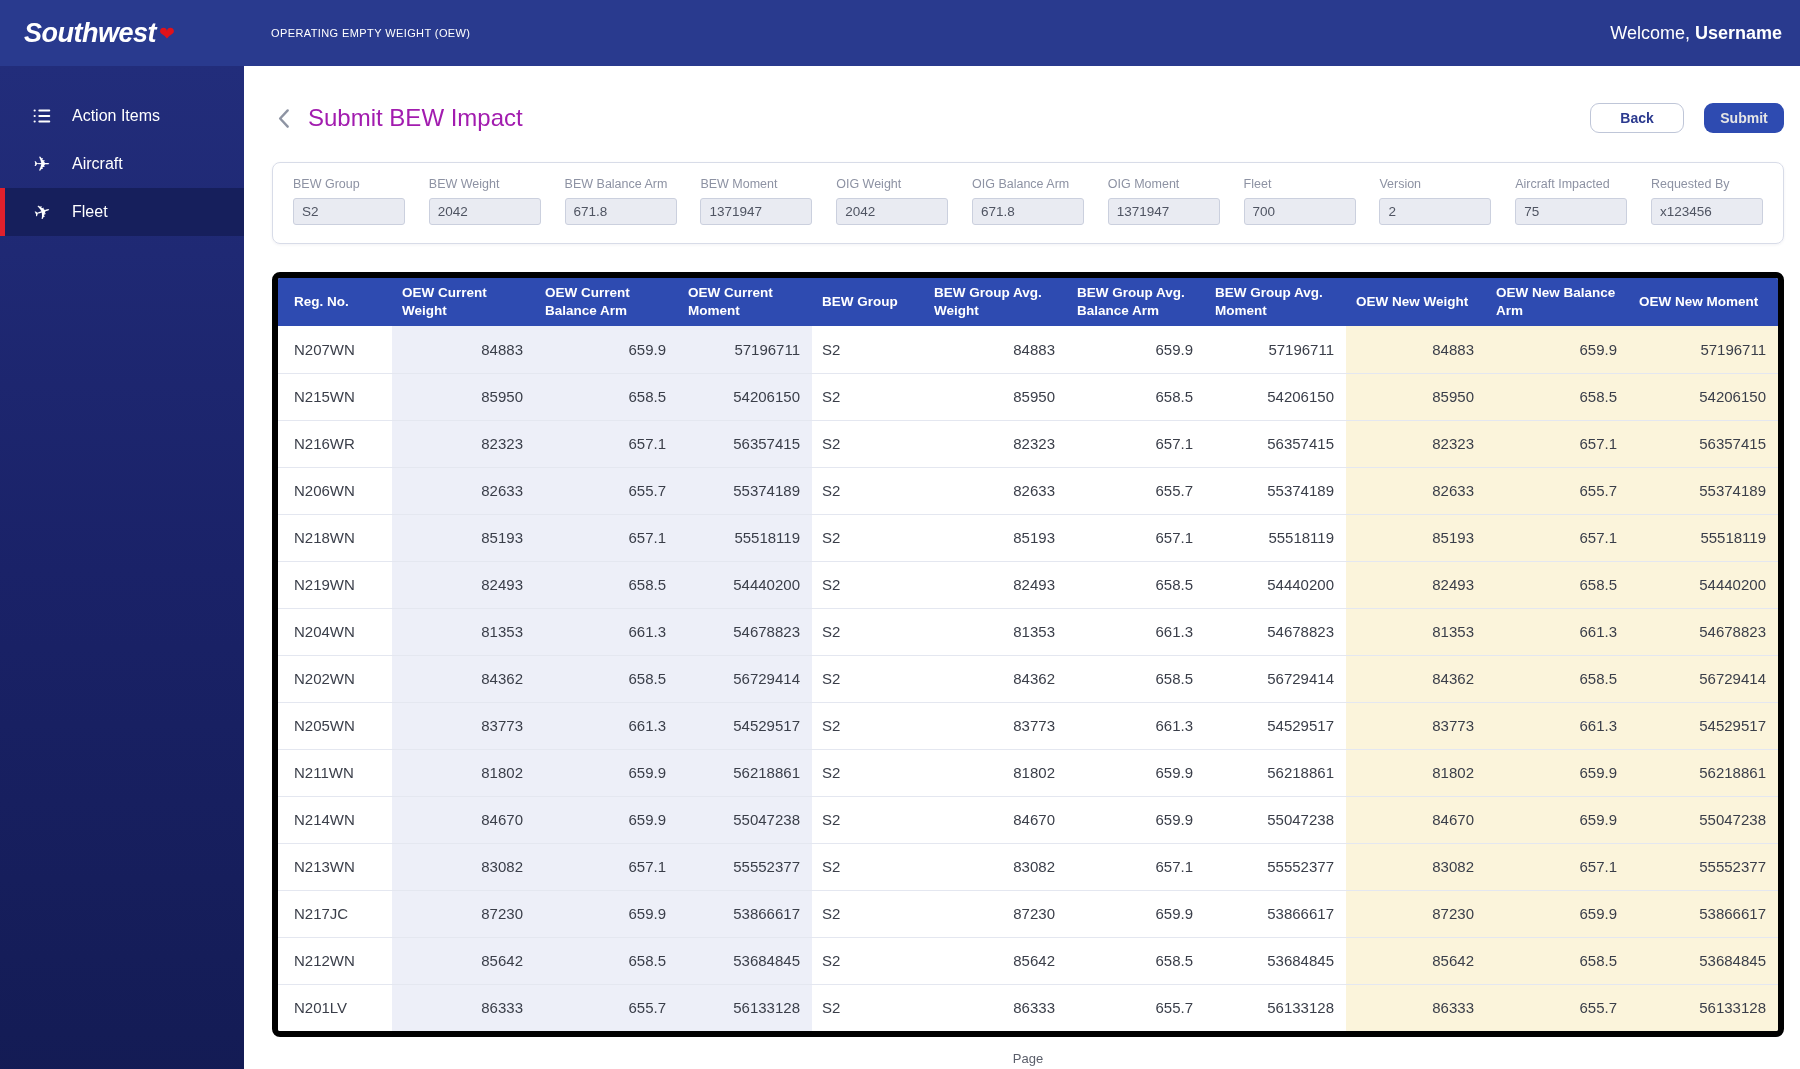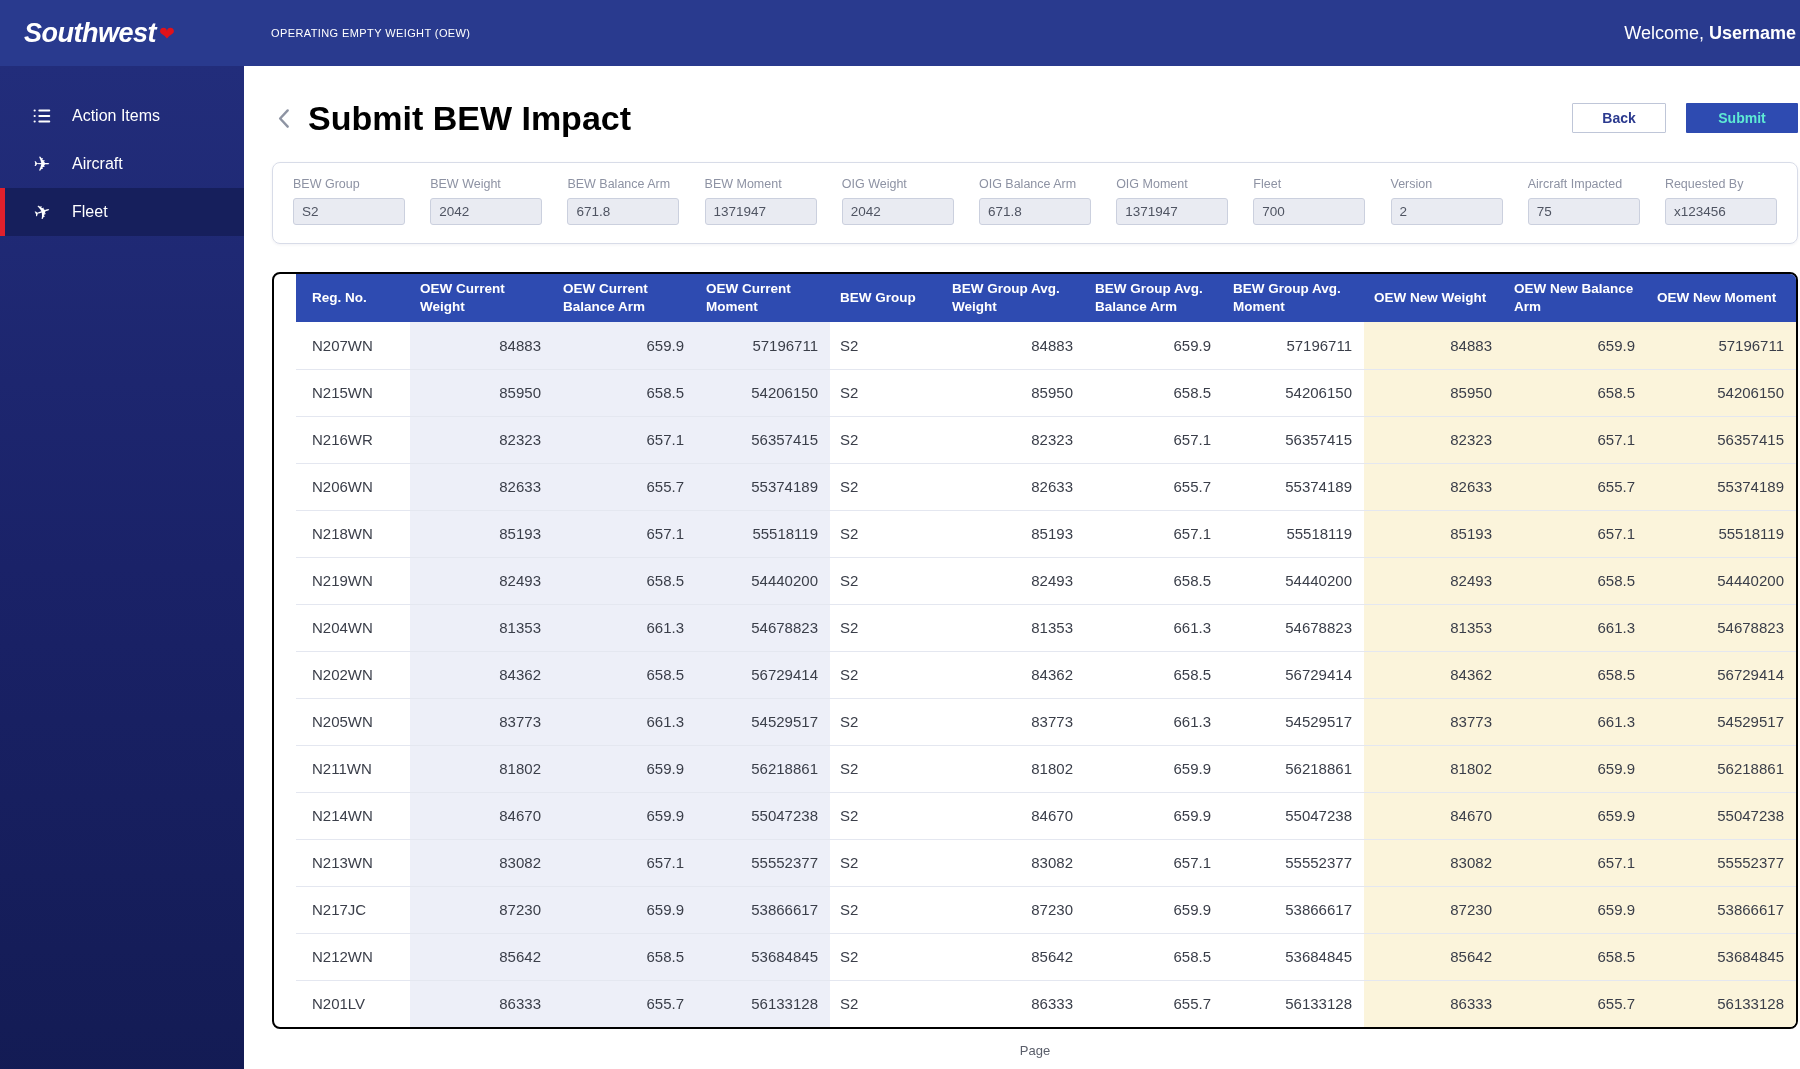--- a/index.html
+++ b/index.html
@@ -44,47 +44,47 @@
   }
   .side-icon { width: 24px; display: inline-flex; justify-content: center; align-items: center; }
   .plane-glyph { font-size: 20px; line-height: 1; }
   .plane-tilt { display: inline-block; transform: rotate(-18deg); }
 
   
   .content { grid-row: 2; grid-column: 2; padding: 0 28px; background: #fff; }
 
   .title-row { margin-top: 30px; height: 44px; display: flex; align-items: center; }
   .back-chev { margin-right: 10px; cursor: pointer; }
-  h1.page-title { font-size: 34px; font-weight: 700; color: #000000; }
+  h1.page-title { font-size: 24px; font-weight: 400; color: #a21caf; }
   .title-actions { margin-left: auto; display: flex; gap: 20px; }
-  .btn { height: 30px; border-radius: 1px; font-size: 14px; font-weight: 700; cursor: pointer;
+  .btn { height: 30px; border-radius: 9px; font-size: 14px; font-weight: 700; cursor: pointer;
          font-family: "Liberation Sans", sans-serif; }
   .btn-back { width: 94px; background: #fff; border: 1px solid #BFC6D8; color: #2B3A8F; }
-  .btn-submit { width: 112px; background: #2E4BB1; border: none; color: #5eead4; }
+  .btn-submit { width: 80px; background: #2E4BB1; border: none; color: #e5e5e5; }
 
   
   .summary {
     margin-top: 22px; height: 82px;
     border: 1px solid #D8DCE8; border-radius: 8px;
     box-shadow: 0 1px 3px rgba(30,40,90,0.06);
     padding: 14px 20px 0 20px;
     display: flex; justify-content: space-between;
   }
   .field { width: 112px; }
   .field-label { font-size: 12.5px; color: #8D92A3; margin-bottom: 7px; white-space: nowrap; }
   .field input {
     width: 112px; height: 27px; border: 1px solid #CBD0DE; background: #E9EBF2;
     border-radius: 3px; color: #4F5462; font-size: 13.5px; padding: 0 8px;
     font-family: "Liberation Sans", sans-serif;
   }
 
   
   .table-wrap {
     margin-top: 28px;
-    border: 2px solid #000000; border-radius: 8px; overflow: hidden; padding-left: 22px;
+    border: 6px solid #000000; border-radius: 8px; overflow: hidden;
   }
   table { width: 100%; border-collapse: collapse; table-layout: fixed; }
   thead tr { background: #2E4BB1; height: 48px; }
   th {
     color: #fff; font-size: 13.5px; font-weight: 600; text-align: left;
     padding: 6px 10px; line-height: 1.3; vertical-align: middle;
   }
   th:first-child { padding-left: 16px; }
   td {
     height: 47px; font-size: 15px; color: #3A3E49;

